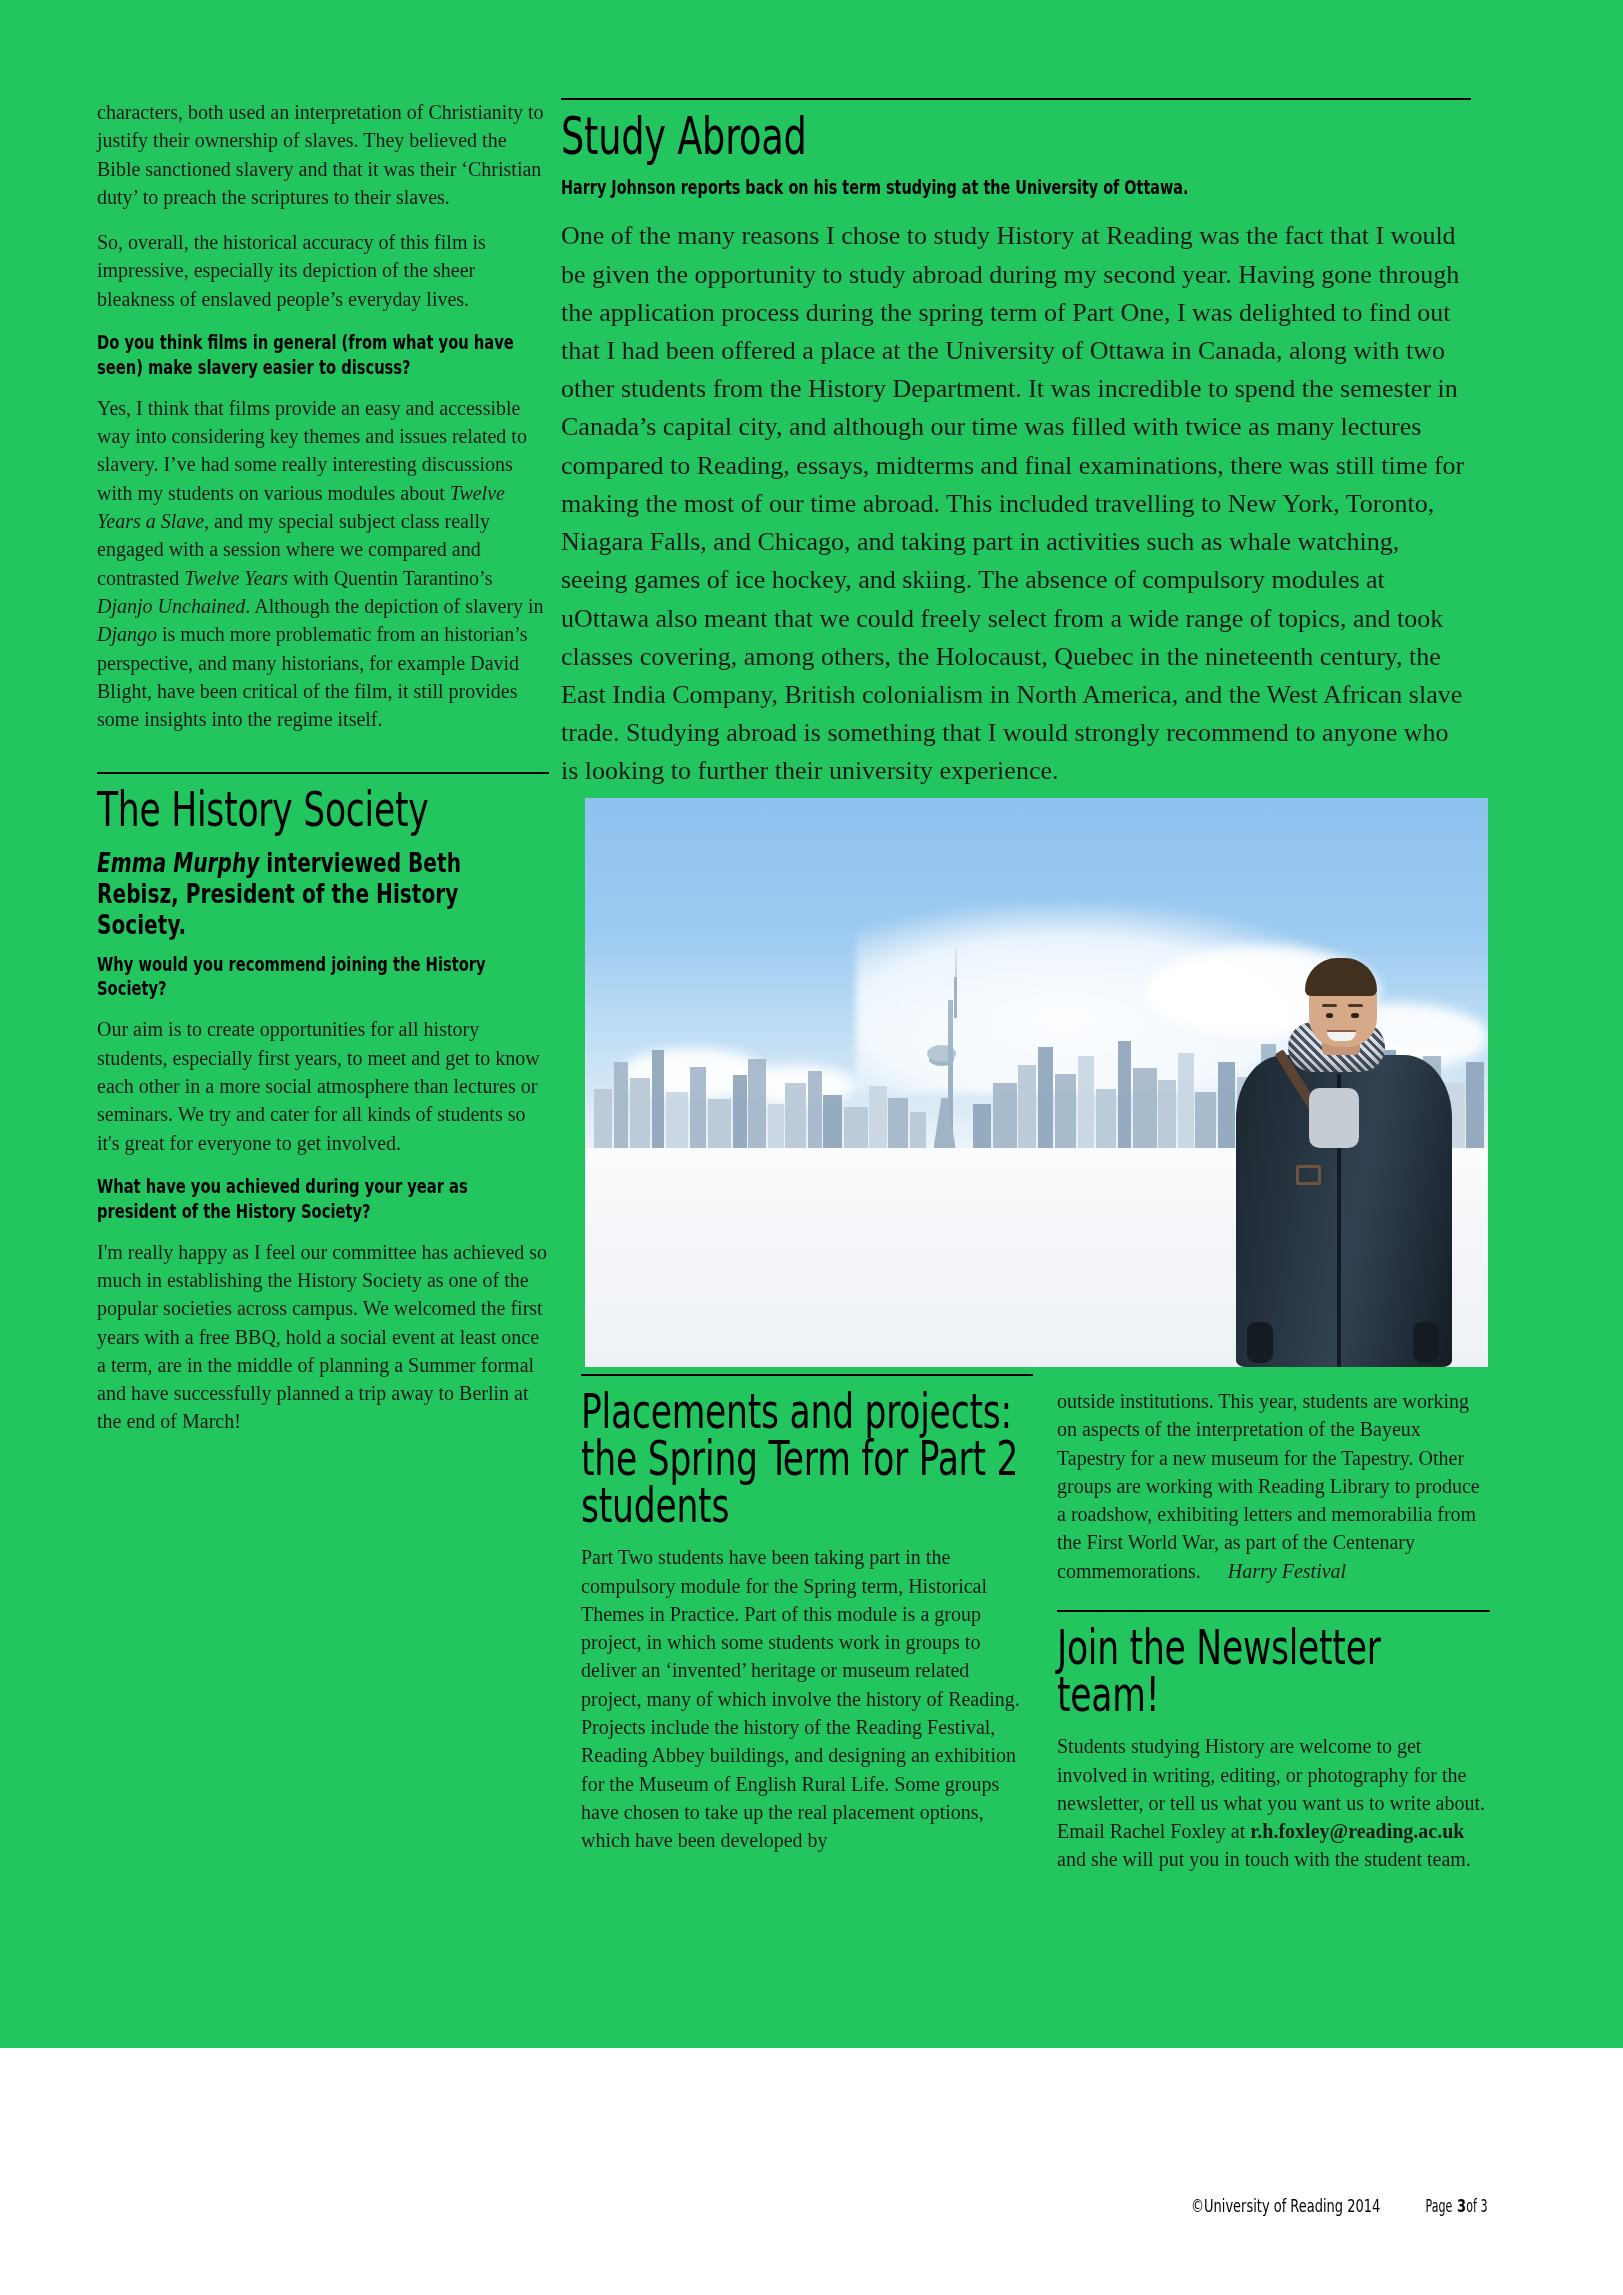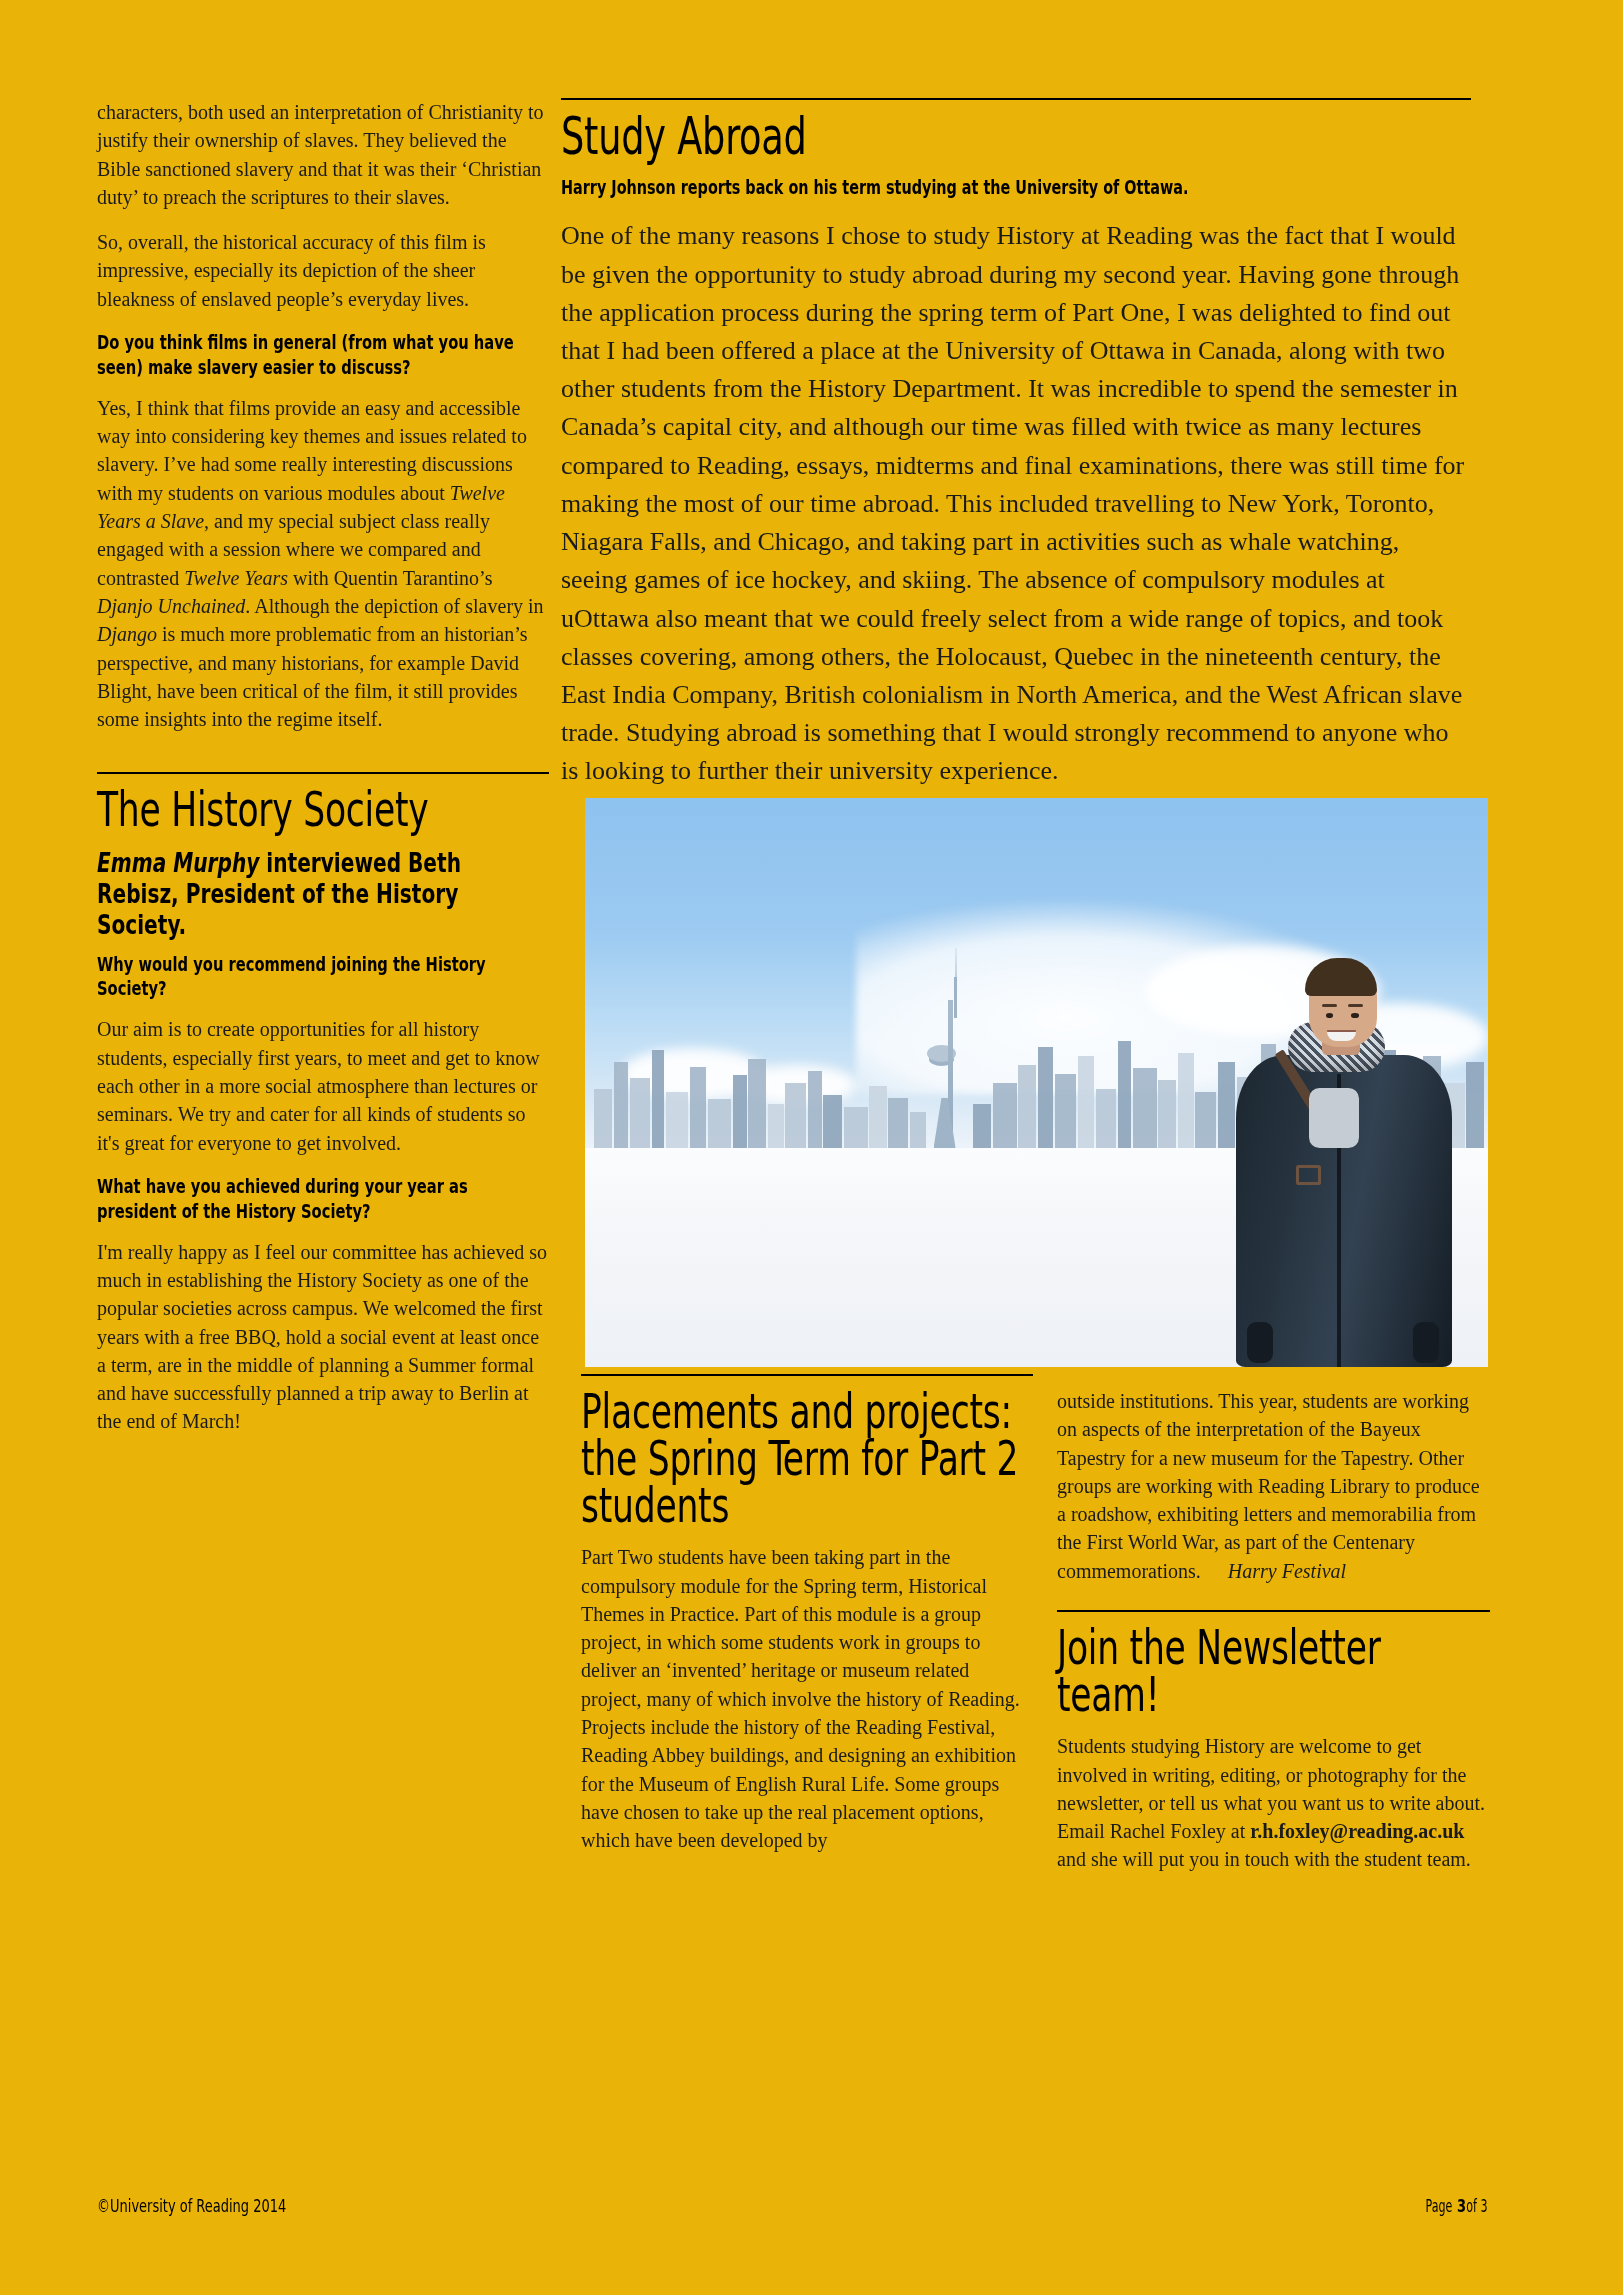--- a/index.html
+++ b/index.html
@@ -4,21 +4,21 @@
 <title>History Newsletter Page 3</title>
 <style>
   html, body { margin:0; padding:0; background:#ffffff; }
   body {
     width:1623px; height:2295px;
     font-family:"Liberation Serif", serif;
     color:#1a1a1a;
     -webkit-font-smoothing:antialiased;
     overflow:hidden;
   }
-  .page { position:relative; width:1623px; height:2295px; background:#eab308; }
+  .page { position:relative; width:1623px; height:2048px; background:#22c55e; }
 
   
   .col-left   { position:absolute; left:97px;  top:98px;  width:452px; }
   .col-right  { position:absolute; left:561px;  top:98px;  width:910px; }
   .col-mid-b  { position:absolute; left:581px;  top:1374px; width:452px; }
   .col-right-b{ position:absolute; left:1057px; top:1387px; width:433px; }
 
   
   .rule { border:0; border-top:2.6px solid #000; margin:0; height:0; }
   .rule-thin { border:0; border-top:2px solid #000; margin:0; height:0; }
@@ -221,21 +221,21 @@
   .p-glove-l, .p-glove-r {
     position:absolute; bottom:1%; width:26px; height:41px;
     background:#141b22; border-radius:9.2px;
   }
   .p-glove-l { left:5%; }
   .p-glove-r { right:6%; }
 
   
   .footer {
     position:absolute; left:97px; top:2196px; width:1394px;
-    display:flex; justify-content:space-between; align-items:baseline;
+    display:flex; justify-content:flex-end; align-items:baseline;
     font-family:"DejaVu Sans Condensed","Liberation Sans Narrow","Liberation Sans", sans-serif;
     font-size:17px;
     color:#000;
   }
   .footer span { transform:scaleX(0.85); transform-origin:left top; display:inline-block; }
   .footer .right { transform-origin:right top; }
   .footer b { font-weight:700; }
 </style>
 </head>
 <body>

